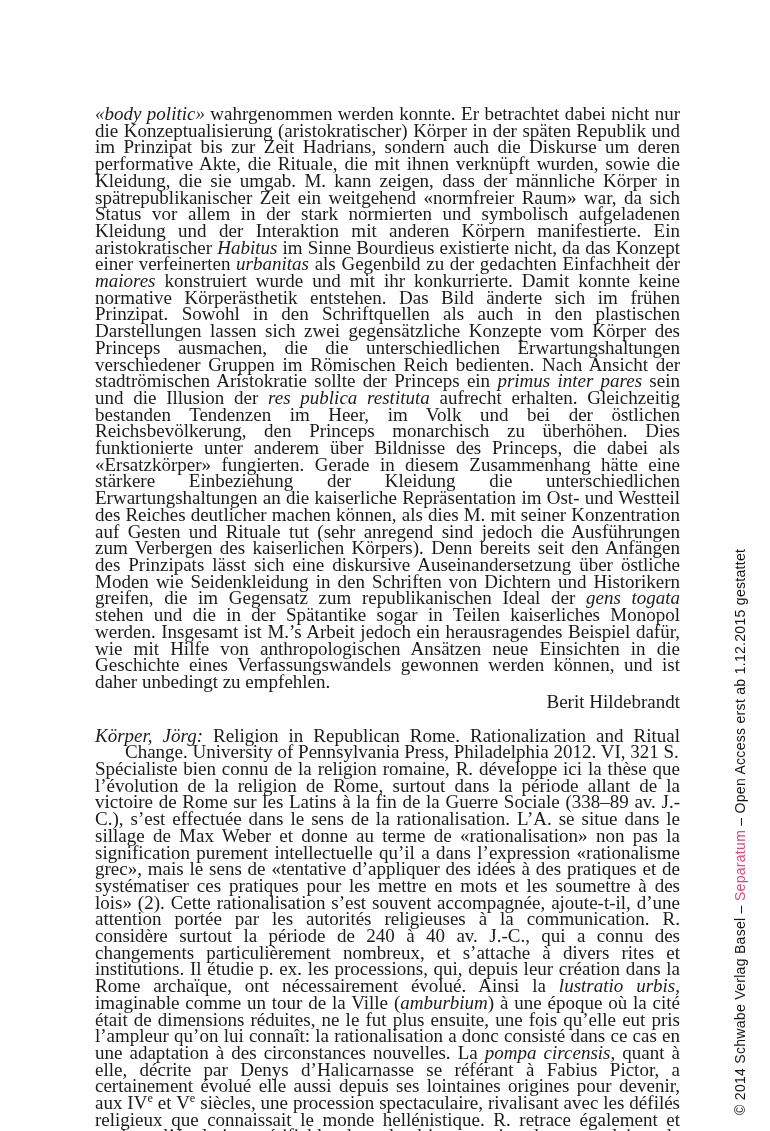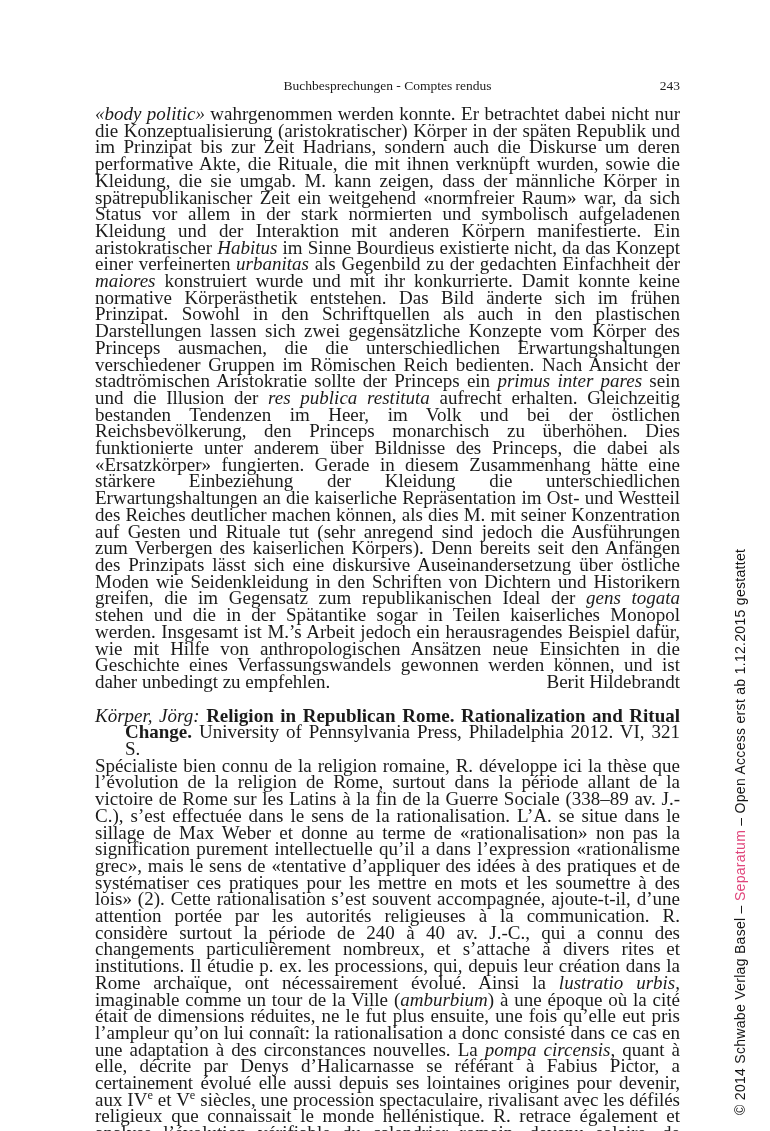--- a/index.html
+++ b/index.html
@@ -51,23 +51,24 @@
     margin-top: 17px;
   }
   .review-heading {
     margin: 0;
     padding-left: 30px;
     text-indent: -30px;
     text-align: justify;
   }
   .signature {
     float: right;
+    margin-top: 20px;
   }
   .i { font-style: italic; }
-  .b { font-weight: 700; }
+  .b { font-weight: 400; }
   .sup {
     vertical-align: super;
     font-size: 0.65em;
     line-height: 0;
   }
   .sidebar-stamp {
     position: absolute;
     left: 748px;
     bottom: 16px;
     transform-origin: 0 100%;
@@ -77,24 +78,20 @@
     font-size: 14px;
     letter-spacing: 0.3px;
     color: #141414;
   }
 </style>
 </head>
 <body>
 
 <div class="page">
 
-  <header class="page-header">
-    <span class="running-title">Buchbesprechungen - Comptes rendus</span>
-    <span class="page-number">243</span>
-  </header>
 
   <main class="text-block">
 
     <p class="review-paragraph" lang="de">
       <span><span class="i">«body politic»</span><span> wahrgenommen werden konnte. Er betrachtet dabei nicht nur die Konzeptualisierung (aristokratischer) Körper in der späten Republik und im Prinzipat bis zur Zeit Hadrians, sondern auch die Diskurse um deren performative Akte, die Rituale, die mit ihnen verknüpft wurden, sowie die Kleidung, die sie umgab. M. kann zeigen, dass der männliche Körper in spätrepublikanischer Zeit ein weitgehend «normfreier Raum» war, da sich Status vor allem in der stark normierten und symbolisch aufgeladenen Kleidung und der Interaktion mit anderen Körpern manifestierte. Ein aristokratischer </span><span class="i">Habitus</span><span> im Sinne Bourdieus existierte nicht, da das Konzept einer verfeinerten </span><span class="i">urbanitas</span><span> als Gegenbild zu der gedachten Einfachheit der </span><span class="i">maiores</span><span> konstruiert wurde und mit ihr konkurrierte. Damit konnte keine normative Körperästhetik entstehen. Das Bild änderte sich im frühen Prinzipat. Sowohl in den Schriftquellen als auch in den plastischen Darstellungen lassen sich zwei gegensätzliche Konzepte vom Körper des Princeps ausmachen, die die unterschiedlichen Erwartungshaltungen verschiedener Gruppen im Römischen Reich bedienten. Nach Ansicht der stadtrömischen Aristokratie sollte der Princeps ein </span><span class="i">primus inter pares</span><span> sein und die Illusion der </span><span class="i">res publica restituta</span><span> aufrecht erhalten. Gleichzeitig bestanden Tendenzen im Heer, im Volk und bei der östlichen Reichsbevölkerung, den Princeps monarchisch zu überhöhen. Dies funktionierte unter anderem über Bildnisse des Princeps, die dabei als «Ersatzkörper» fungierten. Gerade in diesem Zusammenhang hätte eine stärkere Einbeziehung der Kleidung die unterschiedlichen Erwartungshaltungen an die kaiserliche Repräsentation im Ost- und Westteil des Reiches deutlicher machen können, als dies M. mit seiner Konzentration auf Gesten und Rituale tut (sehr anregend sind jedoch die Ausführungen zum Verbergen des kaiserlichen Körpers). Denn bereits seit den Anfängen des Prinzipats lässt sich eine diskursive Auseinandersetzung über östliche Moden wie Seidenkleidung in den Schriften von Dichtern und Historikern greifen, die im Gegensatz zum republikanischen Ideal der </span><span class="i">gens togata</span><span> stehen und die in der Spätantike sogar in Teilen kaiserliches Monopol werden. Insgesamt ist M.’s Arbeit jedoch ein herausragendes Beispiel dafür, wie mit Hilfe von anthropologischen Ansätzen neue Einsichten in die Geschichte eines Verfassungswandels gewonnen werden können, und ist daher unbedingt zu empfehlen.</span></span>
       <span class="signature">Berit Hildebrandt</span>
     </p>
 
     <section class="review-section">
       <p class="review-heading" lang="en">

